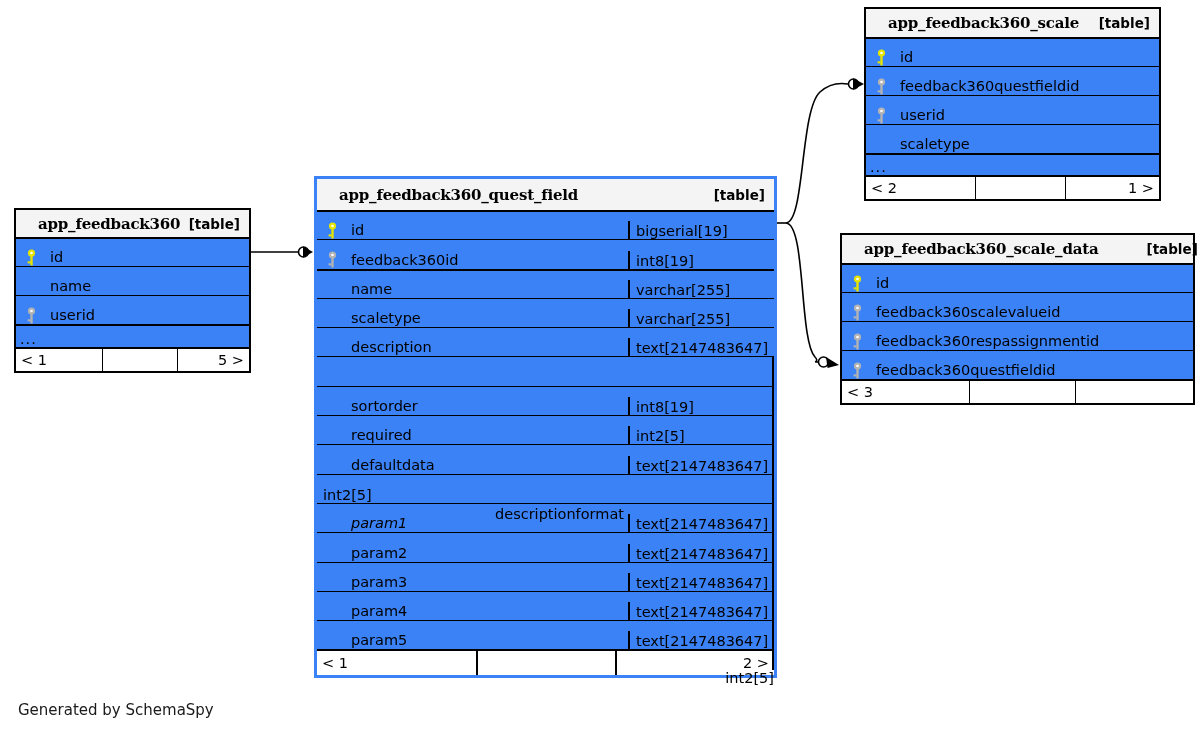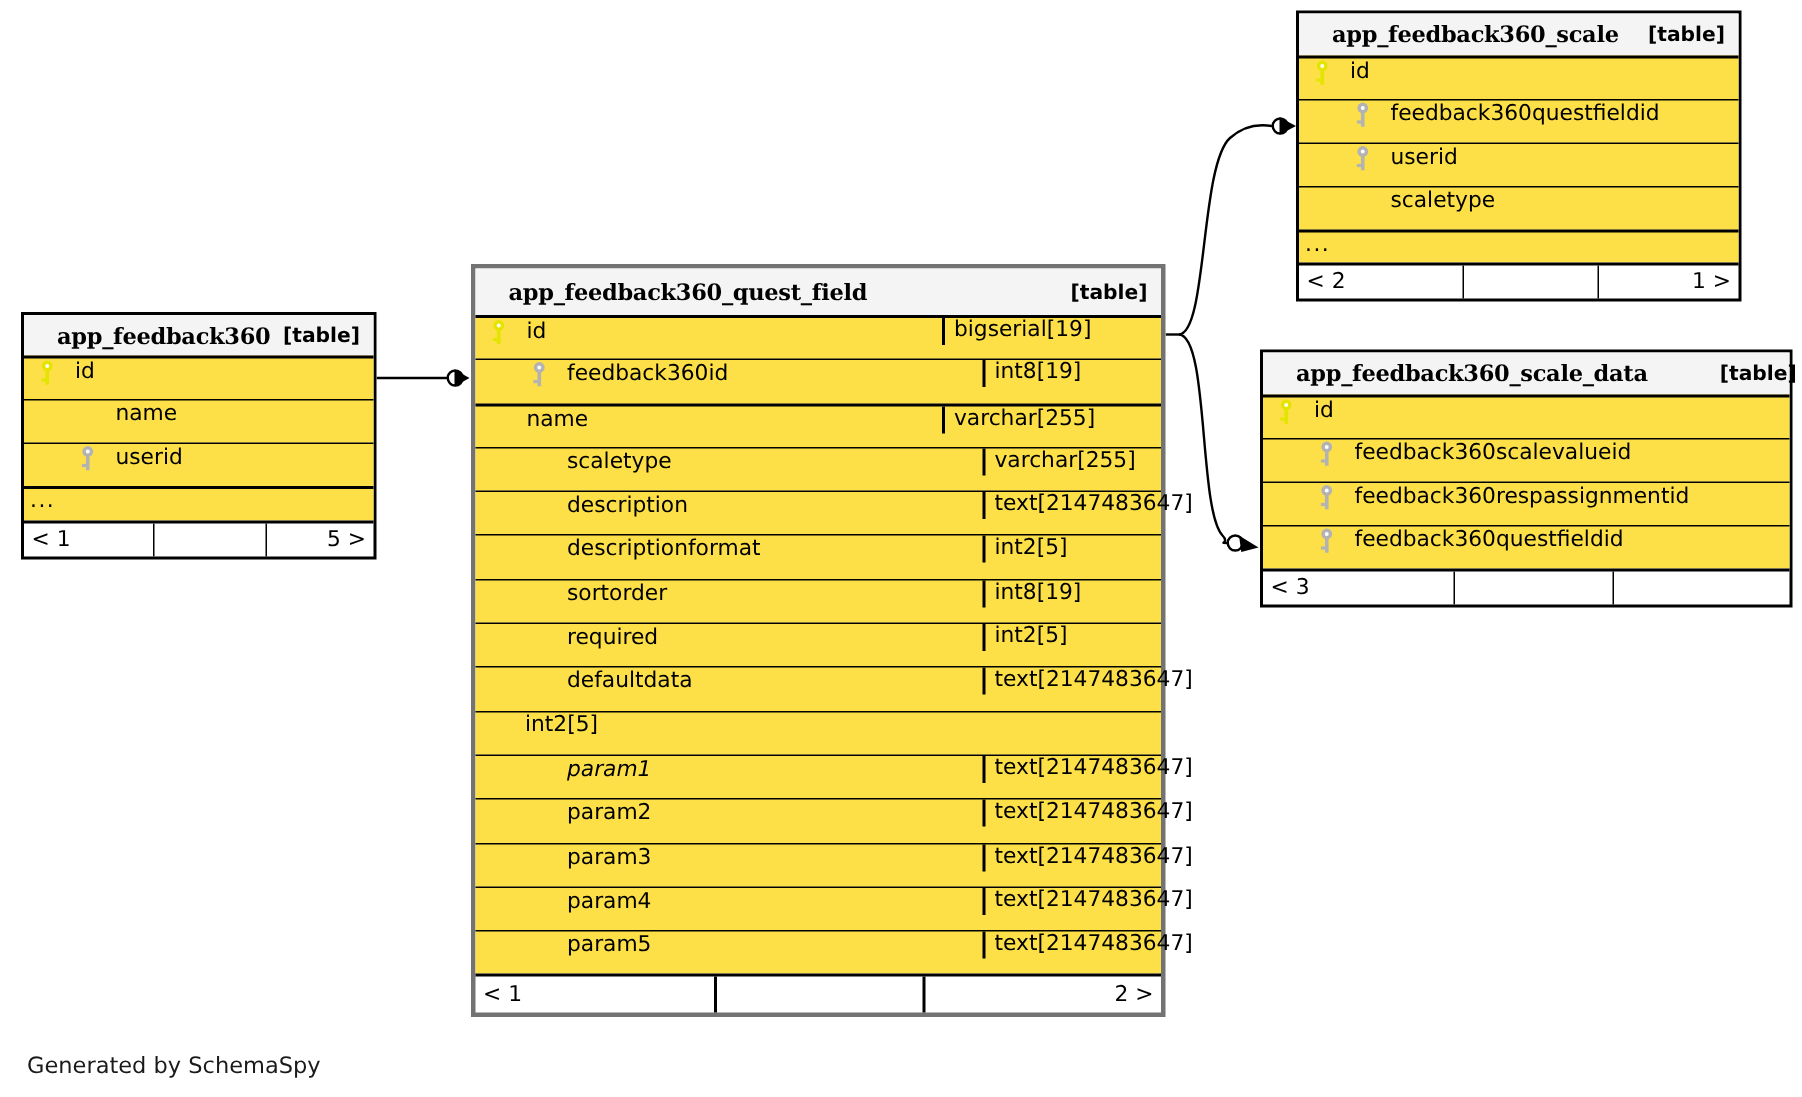--- a/index.html
+++ b/index.html
@@ -27,21 +27,21 @@
     height: 731px;
     pointer-events: none;
     z-index: 1;
   }
   .table-box {
     position: absolute;
     background: #ffffff;
     box-sizing: border-box;
     z-index: 2;
   }
-  .tb-thick { border: 3px solid #737373; }
+  .tb-thick { border: 3px solid #3b82f6; }
   .tb-thin  { border: 2px solid #000000; }
 
   .tb-header {
     background: #f4f4f4;
     display: flex;
     align-items: center;
     justify-content: space-between;
     box-sizing: border-box;
     padding: 0 9px 0 22px;
   }
@@ -57,25 +57,25 @@
     font-family: "DejaVu Sans", sans-serif;
     font-weight: bold;
     font-size: 13.5px;
     color: #000000;
     white-space: nowrap;
   }
 
   .tb-row {
     display: flex;
     box-sizing: border-box;
-    align-items: flex-start;
-    background: #fde047;
+    align-items: flex-end;
+    background: #3b82f6;
   }
   .tb-row.sep-thick { border-top: 2px solid #000000; }
-  .tb-row.sep-thin  { border-top: 1px solid #000000; padding-left: 27px; }
+  .tb-row.sep-thin  { border-top: 1px solid #000000; }
 
   .cell-name {
     display: flex;
     align-items: center;
     box-sizing: border-box;
     flex: 1 1 auto;
     min-width: 0;
     padding-left: 6px;
   }
   .cell-name.has-divider { border-right: 2px solid #000000; }
@@ -271,21 +271,21 @@
     </div>
 
     <div class="tb-row sep-thin" style="height:29.3px;">
       <div class="cell-name has-divider" style="width:313px; flex:0 0 313px;">
         <span class="keyslot"></span>
         <span class="colname">description</span>
       </div>
       <div class="cell-type">text[2147483647]</div>
     </div>
 
-    <div class="tb-row sep-thin" style="height:29.3px;">
+    <div class="tb-row sep-thin" style="height:29.3px;flex-direction:column;">
       <div class="cell-name has-divider" style="width:313px; flex:0 0 313px;">
         <span class="keyslot"></span>
         <span class="colname">descriptionformat</span>
       </div>
       <div class="cell-type">int2[5]</div>
     </div>
 
     <div class="tb-row sep-thin" style="height:29.3px;">
       <div class="cell-name has-divider" style="width:313px; flex:0 0 313px;">
         <span class="keyslot"></span>

